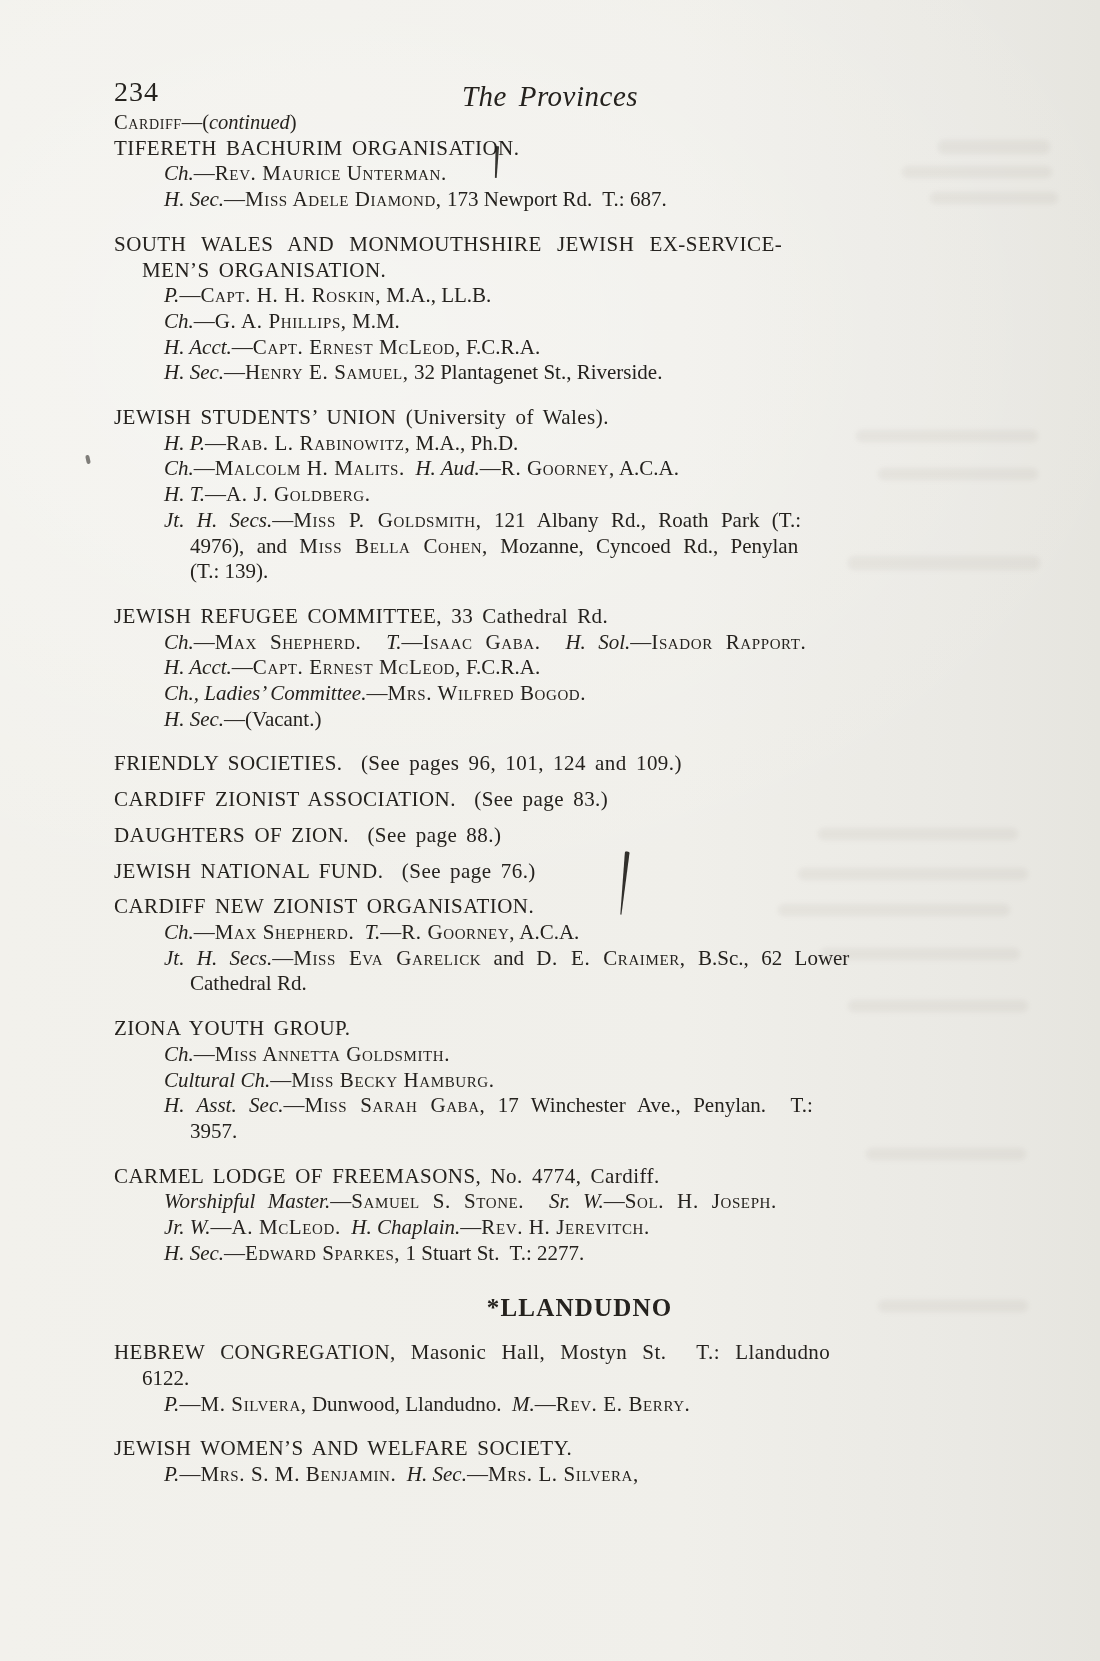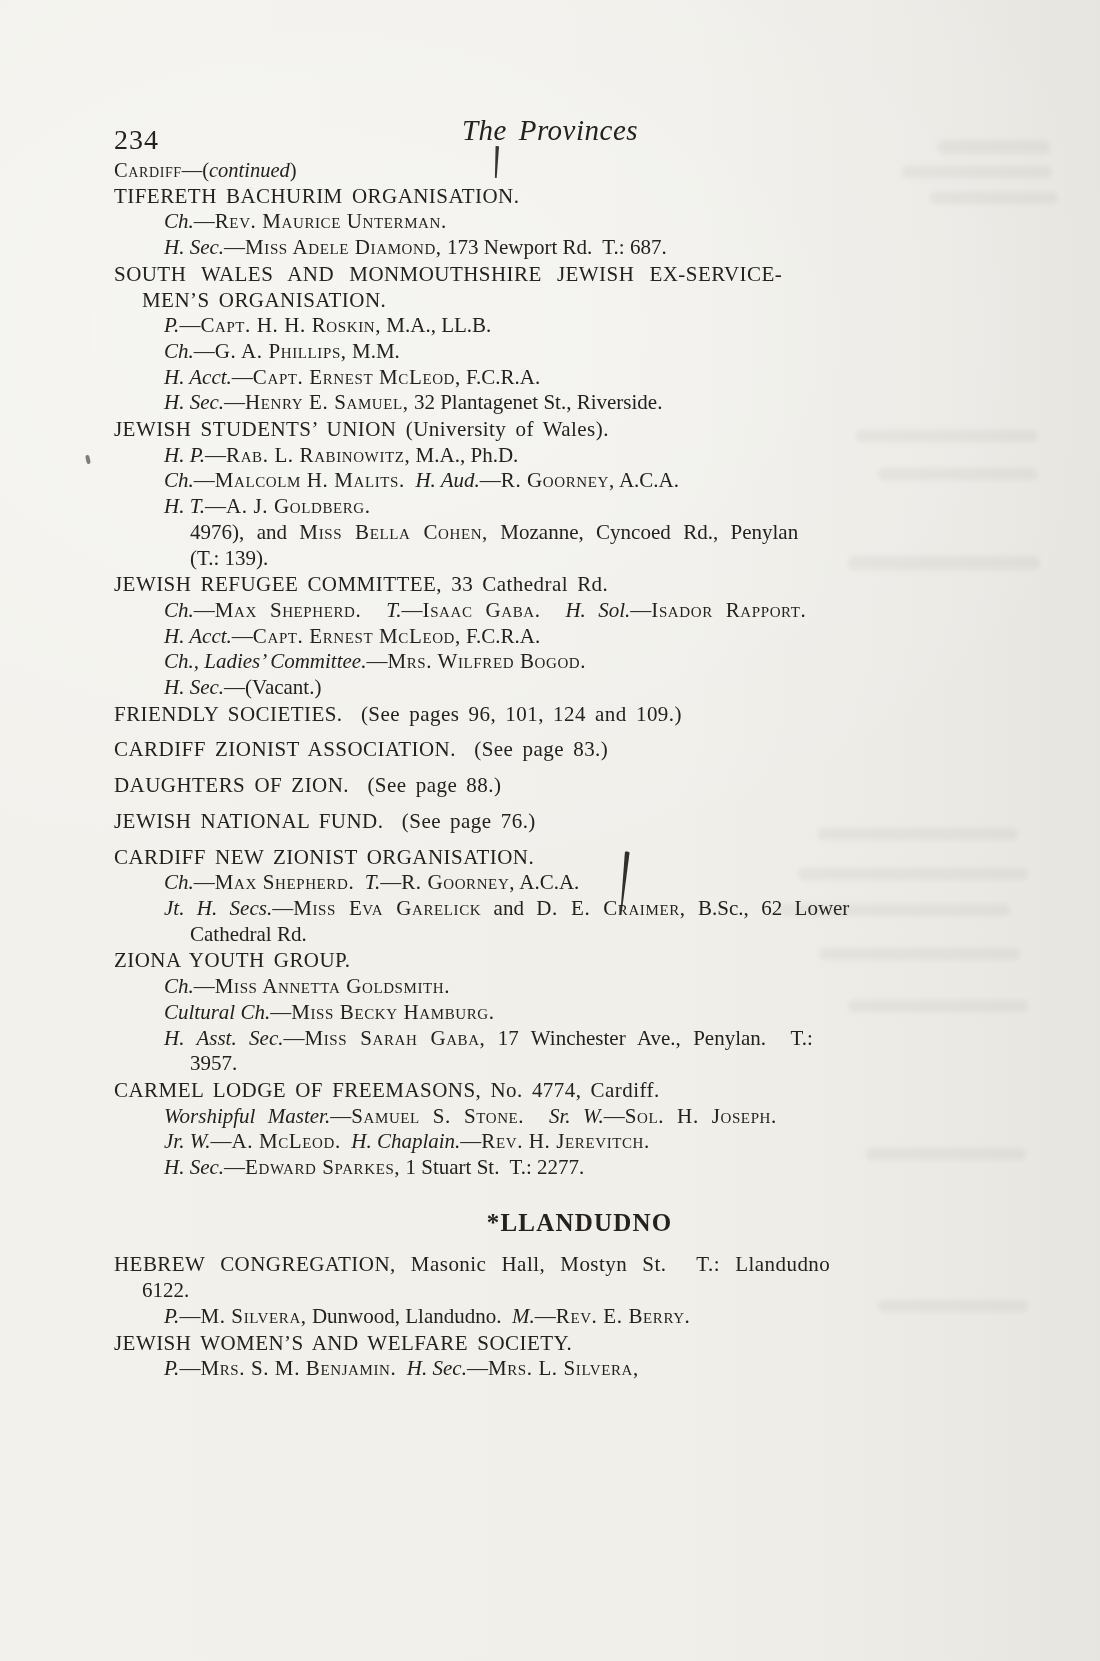--- a/index.html
+++ b/index.html
@@ -11,46 +11,46 @@
   }
   .page{
     position:relative;
     width:1100px;height:1661px;
     background:
       radial-gradient(ellipse 1400px 1000px at 30% 20%, rgba(255,255,255,.35), rgba(255,255,255,0) 60%),
       linear-gradient(90deg,#f2f1ec 0%,#f0efea 62%,#eae9e4 88%,#e6e5df 100%);
     color:#25221e;
     overflow:hidden;
   }
-  .page-header{position:relative;padding-top:48px;height:34px;margin-top:48px;}
+  .page-header{position:relative;padding-top:48px;height:34px;}
   .page-number{
     position:absolute;left:114px;top:76px;
     font-size:28px;letter-spacing:1px;
   }
   .running-title{
-    position:absolute;left:0;top:66px;width:1100px;
+    position:absolute;left:0;top:80px;width:1100px;
     text-align:center;font-style:italic;font-size:29px;
     letter-spacing:.5px;word-spacing:4px;
   }
   .content{
     position:relative;
     margin:28px 55px 0 114px;   
     width:931px;
     font-size:21px;line-height:25.7px;
   }
   .line{white-space:pre-wrap;}
   .heading{letter-spacing:.45px;word-spacing:3.5px;}
   .cont-label{font-size:20.5px;}
   .center-heading{text-align:center;font-weight:bold;font-size:25px;letter-spacing:1.2px;}
   .ind1{padding-left:50px;}
   .ind2{padding-left:76px;}
   .indh{padding-left:28px;}
   .just{word-spacing:.34em;}
   .heading.just{word-spacing:.45em;}
-  .section{margin-top:1px;}
+  .section{margin-top:19px;}
   .section.gap-none{margin-top:0;}
   .section.gap-lg{margin-top:10px;}
   .section.gap-xl{margin-top:29px;margin-bottom:17px;}
   .s-n{}
   .s-i{font-style:italic;}
   .s-c{font-variant:small-caps;letter-spacing:.6px;}
   .s-b{font-weight:bold;}
   
   .ink-mark{position:absolute;background:#1d1b17;}
   .ink-1{left:494px;top:146px;width:5px;height:32px;opacity:.88;transform:rotate(3deg);
@@ -85,20 +85,21 @@
         <div class="line ind1"><span class="s-i">P.</span><span class="s-n">—</span><span class="s-c">Capt. H. H. Roskin,</span><span class="s-n"> M.A., LL.B.</span></div>
         <div class="line ind1"><span class="s-i">Ch.</span><span class="s-n">—</span><span class="s-c">G. A. Phillips,</span><span class="s-n"> M.M.</span></div>
         <div class="line ind1"><span class="s-i">H. Acct.</span><span class="s-n">—</span><span class="s-c">Capt. Ernest McLeod,</span><span class="s-n"> F.C.R.A.</span></div>
         <div class="line ind1"><span class="s-i">H. Sec.</span><span class="s-n">—</span><span class="s-c">Henry E. Samuel,</span><span class="s-n"> 32 Plantagenet St., Riverside.</span></div>
       </div>
       <div class="section">
         <div class="line heading"><span class="s-n">JEWISH STUDENTS’ UNION (University of Wales).</span></div>
         <div class="line ind1"><span class="s-i">H. P.</span><span class="s-n">—</span><span class="s-c">Rab. L. Rabinowitz,</span><span class="s-n"> M.A., Ph.D.</span></div>
         <div class="line ind1"><span class="s-i">Ch.</span><span class="s-n">—</span><span class="s-c">Malcolm H. Malits.</span><span class="s-n">  </span><span class="s-i">H. Aud.</span><span class="s-n">—</span><span class="s-c">R. Goorney,</span><span class="s-n"> A.C.A.</span></div>
         <div class="line ind1"><span class="s-i">H. T.</span><span class="s-n">—</span><span class="s-c">A. J. Goldberg.</span></div>
+        <div class="line ind1 just"><span class="s-i">Jt. H. Secs.</span><span class="s-n">—</span><span class="s-c">Miss P. Goldsmith,</span><span class="s-n"> 121 Albany Rd., Roath Park (T.:</span></div>
         <div class="line ind2 just"><span class="s-n">4976), and </span><span class="s-c">Miss Bella Cohen,</span><span class="s-n"> Mozanne, Cyncoed Rd., Penylan</span></div>
         <div class="line ind2"><span class="s-n">(T.: 139).</span></div>
       </div>
       <div class="section">
         <div class="line heading"><span class="s-n">JEWISH REFUGEE COMMITTEE, 33 Cathedral Rd.</span></div>
         <div class="line ind1 just"><span class="s-i">Ch.</span><span class="s-n">—</span><span class="s-c">Max Shepherd.</span><span class="s-n">  </span><span class="s-i">T.</span><span class="s-n">—</span><span class="s-c">Isaac Gaba.</span><span class="s-n">  </span><span class="s-i">H. Sol.</span><span class="s-n">—</span><span class="s-c">Isador Rapport.</span></div>
         <div class="line ind1"><span class="s-i">H. Acct.</span><span class="s-n">—</span><span class="s-c">Capt. Ernest McLeod,</span><span class="s-n"> F.C.R.A.</span></div>
         <div class="line ind1"><span class="s-i">Ch., Ladies’ Committee.</span><span class="s-n">—</span><span class="s-c">Mrs. Wilfred Bogod.</span></div>
         <div class="line ind1"><span class="s-i">H. Sec.</span><span class="s-n">—</span><span class="s-n">(Vacant.)</span></div>
       </div>

